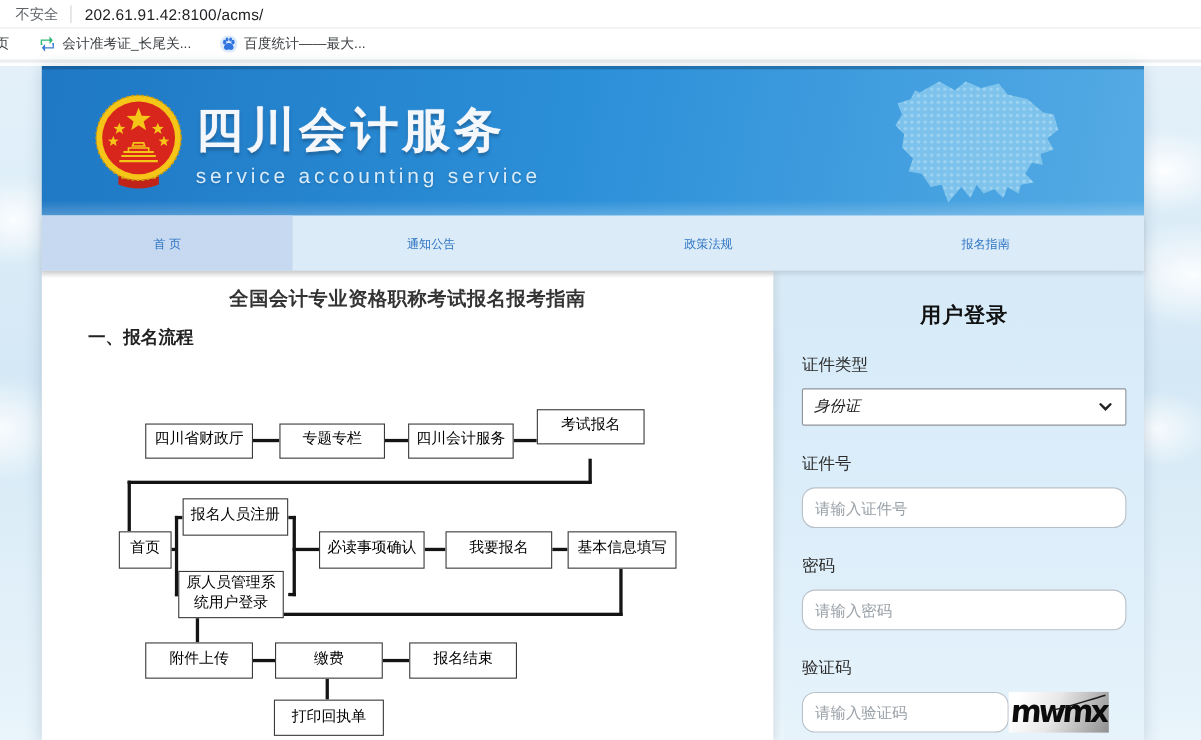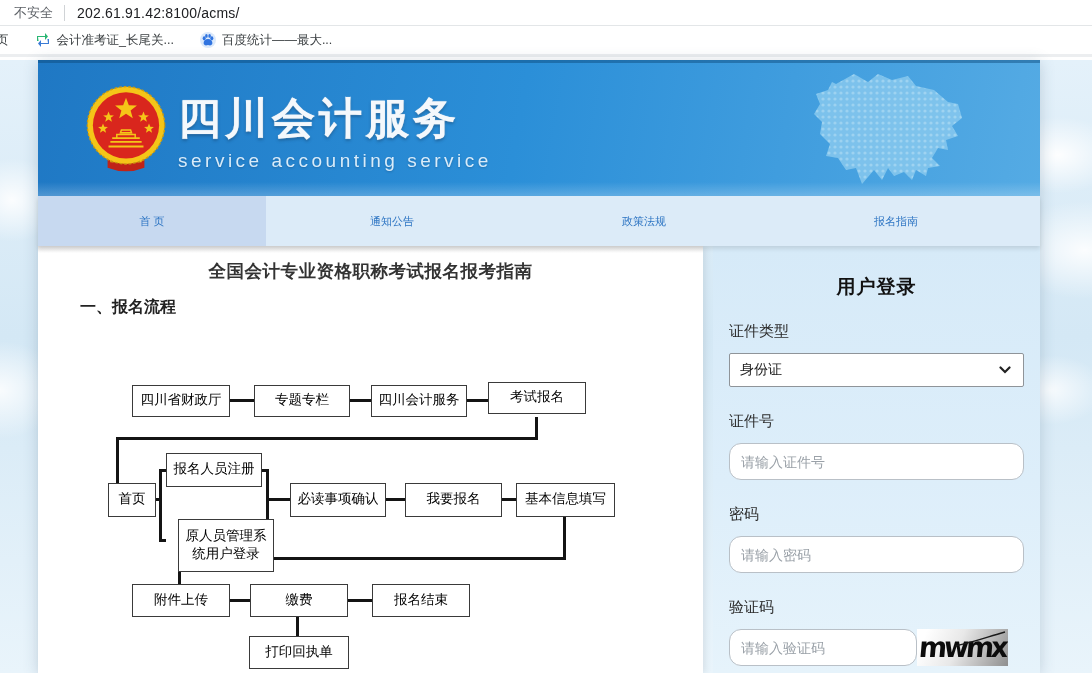--- a/index.html
+++ b/index.html
@@ -59,21 +59,21 @@
 
   
   .flow { position:absolute; inset:0; }
   .fnode { position:absolute; background:#fff; border:1px solid #3a3a3a; display:flex; align-items:center; justify-content:center; text-align:center; font-family:Liberation Mono, monospace; font-size:13.5px; color:#000; line-height:1.3; padding:1px 2px; }
   .hl, .vl { position:absolute; background:#141414; }
 
   
   .login-title { margin-top:28px; text-align:center; font-size:19px; font-weight:bold; color:#111; letter-spacing:1px; }
   .fld-label { margin-top:25px; font-size:15px; color:#2b2b2b; }
   .selectbox { margin-top:12px; height:34px; background:#fff; border:1px solid #8f9499; border-radius:2px; display:flex; align-items:center; justify-content:space-between; padding:0 12px 0 10px; cursor:pointer; }
-  .selectbox span { font-size:14px; color:#1c1c1c; }
+  .selectbox span { font-size:14px; color:#1c1c1c;font-style:italic; }
   .tinput { margin-top:12px; width:100%; height:37px; background:#fff; border:1px solid #b9c0c7; border-radius:12px; padding:0 11px; font-size:14px; color:#222; font-family:inherit; outline:none; }
   .tinput::placeholder { color:#9aa1a8; }
   .cap-row { display:flex; margin-top:12px; }
   .cap-row .tinput { margin-top:0; width:188px; flex:0 0 188px; }
   .captcha { position:relative; width:91px; height:37px; background:linear-gradient(115deg,#ffffff 10%, #e8e8e8 45%, #8f8f8f 100%); overflow:hidden; display:flex; align-items:center; justify-content:center; cursor:pointer; }
   .captcha-text { font-family:"DejaVu Sans",sans-serif; font-weight:bold; font-size:27px; color:#0c0c0c; letter-spacing:-3px; transform:skewX(-5deg) scaleY(1.05); }
   .captcha svg { position:absolute; inset:0; }
 </style>
 </head>
 <body>
@@ -179,24 +179,24 @@
         <div class="vl" style="left:525px;top:271px;width:3px;height:43px"></div>
         <div class="hl" style="left:140px;top:311px;width:388px;height:3px"></div>
         <div class="vl" style="left:140px;top:311px;width:3px;height:27px"></div>
         <div class="hl" style="left:192px;top:353px;width:20px;height:3px"></div>
         <div class="hl" style="left:310px;top:353px;width:24px;height:3px"></div>
         <div class="vl" style="left:258px;top:371px;width:3px;height:19px"></div>
 
         <div class="fnode" style="left:94px;top:139px;width:98px;height:32px">四川省财政厅</div>
         <div class="fnode" style="left:216px;top:139px;width:96px;height:32px">专题专栏</div>
         <div class="fnode" style="left:333px;top:139px;width:96px;height:32px">四川会计服务</div>
-        <div class="fnode" style="left:450px;top:136px;width:98px;height:32px">考试报名</div>
+        <div class="fnode" style="left:450px;top:126px;width:98px;height:32px">考试报名</div>
         <div class="fnode" style="left:70px;top:237px;width:48px;height:34px">首页</div>
         <div class="fnode" style="left:128px;top:207px;width:96px;height:34px">报名人员注册</div>
-        <div class="fnode" style="left:140px;top:273px;width:96px;height:53px">原人员管理系统用户登录</div>
+        <div class="fnode" style="left:124px;top:273px;width:96px;height:43px">原人员管理系统用户登录</div>
         <div class="fnode" style="left:252px;top:237px;width:96px;height:34px">必读事项确认</div>
         <div class="fnode" style="left:367px;top:237px;width:97px;height:34px">我要报名</div>
         <div class="fnode" style="left:478px;top:237px;width:99px;height:34px">基本信息填写</div>
         <div class="fnode" style="left:94px;top:338px;width:98px;height:33px">附件上传</div>
         <div class="fnode" style="left:212px;top:338px;width:98px;height:33px">缴费</div>
         <div class="fnode" style="left:334px;top:338px;width:98px;height:33px">报名结束</div>
         <div class="fnode" style="left:211px;top:390px;width:100px;height:33px">打印回执单</div>
       </div>
     </div>
 

